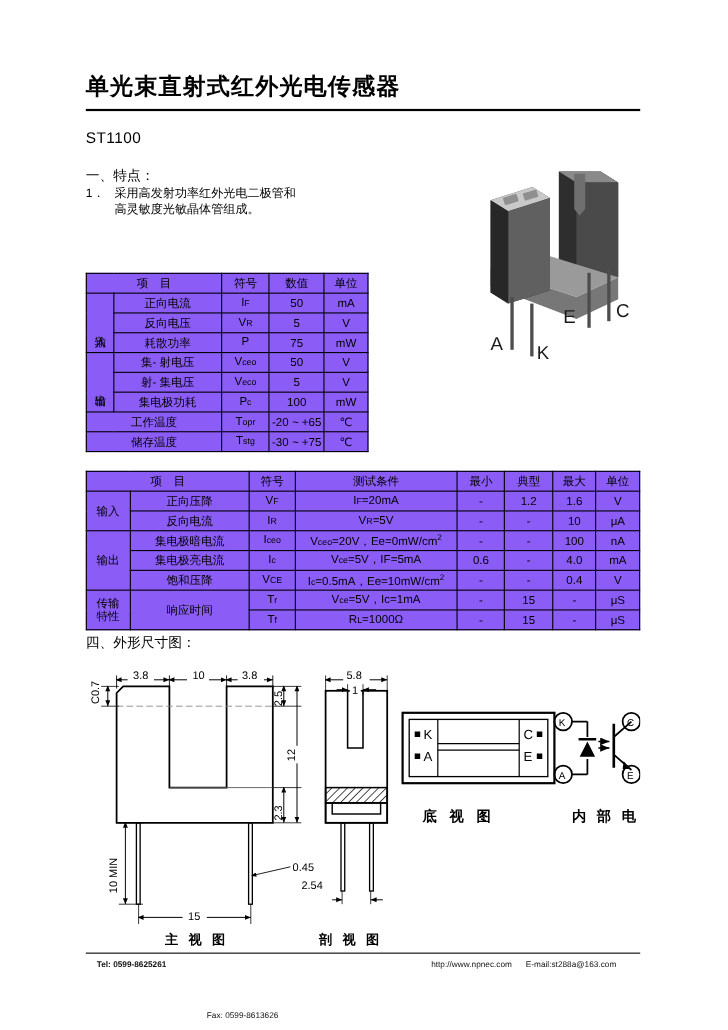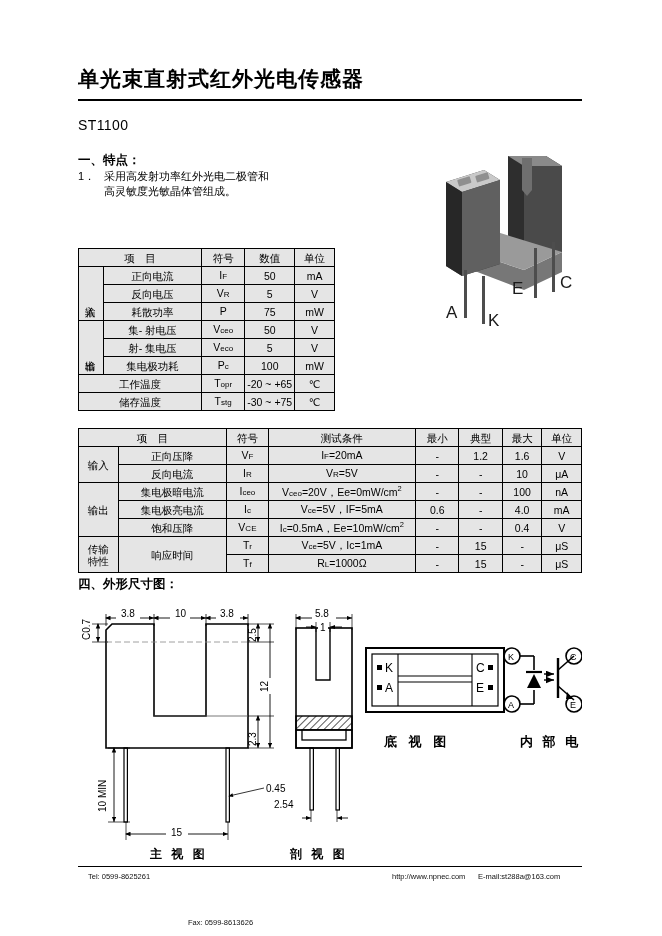--- a/index.html
+++ b/index.html
@@ -45,21 +45,21 @@
     left: 78px;
     top: 117px;
     font-size: 14px;
     letter-spacing: 0.4px;
   }
 
   
   .sect-h {
     position: absolute;
     font-size: 12.5px;
-    font-weight: bold;
+    font-weight: normal;
     white-space: nowrap;
   }
   #sec1-h { left: 78px; top: 152px; }
   #sec2-h { left: 78px; top: 228px; }
   #sec3-h { left: 78px; top: 410px; }
   #sec4-h { left: 78px; top: 576px; }
 
   
   .feat {
     position: absolute;
@@ -78,21 +78,21 @@
   .feat-body {
     display: inline-block;
     vertical-align: top;
   }
 
   
   table.dt {
     position: absolute;
     border-collapse: collapse;
     font-size: 10.5px;
-    background: #e5e5e5;
+    background: #8b5cf6;
   }
   table.dt td {
     border: 1px solid #000;
     text-align: center;
     vertical-align: middle;
     padding: 0 2px;
     line-height: 12px;
     white-space: nowrap;
   }
   table.dt td.hd { font-weight: normal; }
@@ -134,21 +134,21 @@
     height: 1px;
     background: #000;
   }
   .foot {
     position: absolute;
     top: 872px;
     font-size: 7.5px;
     white-space: nowrap;
     color: #111;
   }
-  #foot-tel { left: 88px; }
+  #foot-tel { left: 88px; font-weight: bold; }
   #foot-fax { left: 188px; margin-top: 46px; }
   #foot-web { left: 392px; }
   #foot-mail { left: 478px; }
 </style>
 </head>
 <body>
 
 <div id="page">
 
   <div class="doc-title">单光束直射式红外光电传感器</div>

